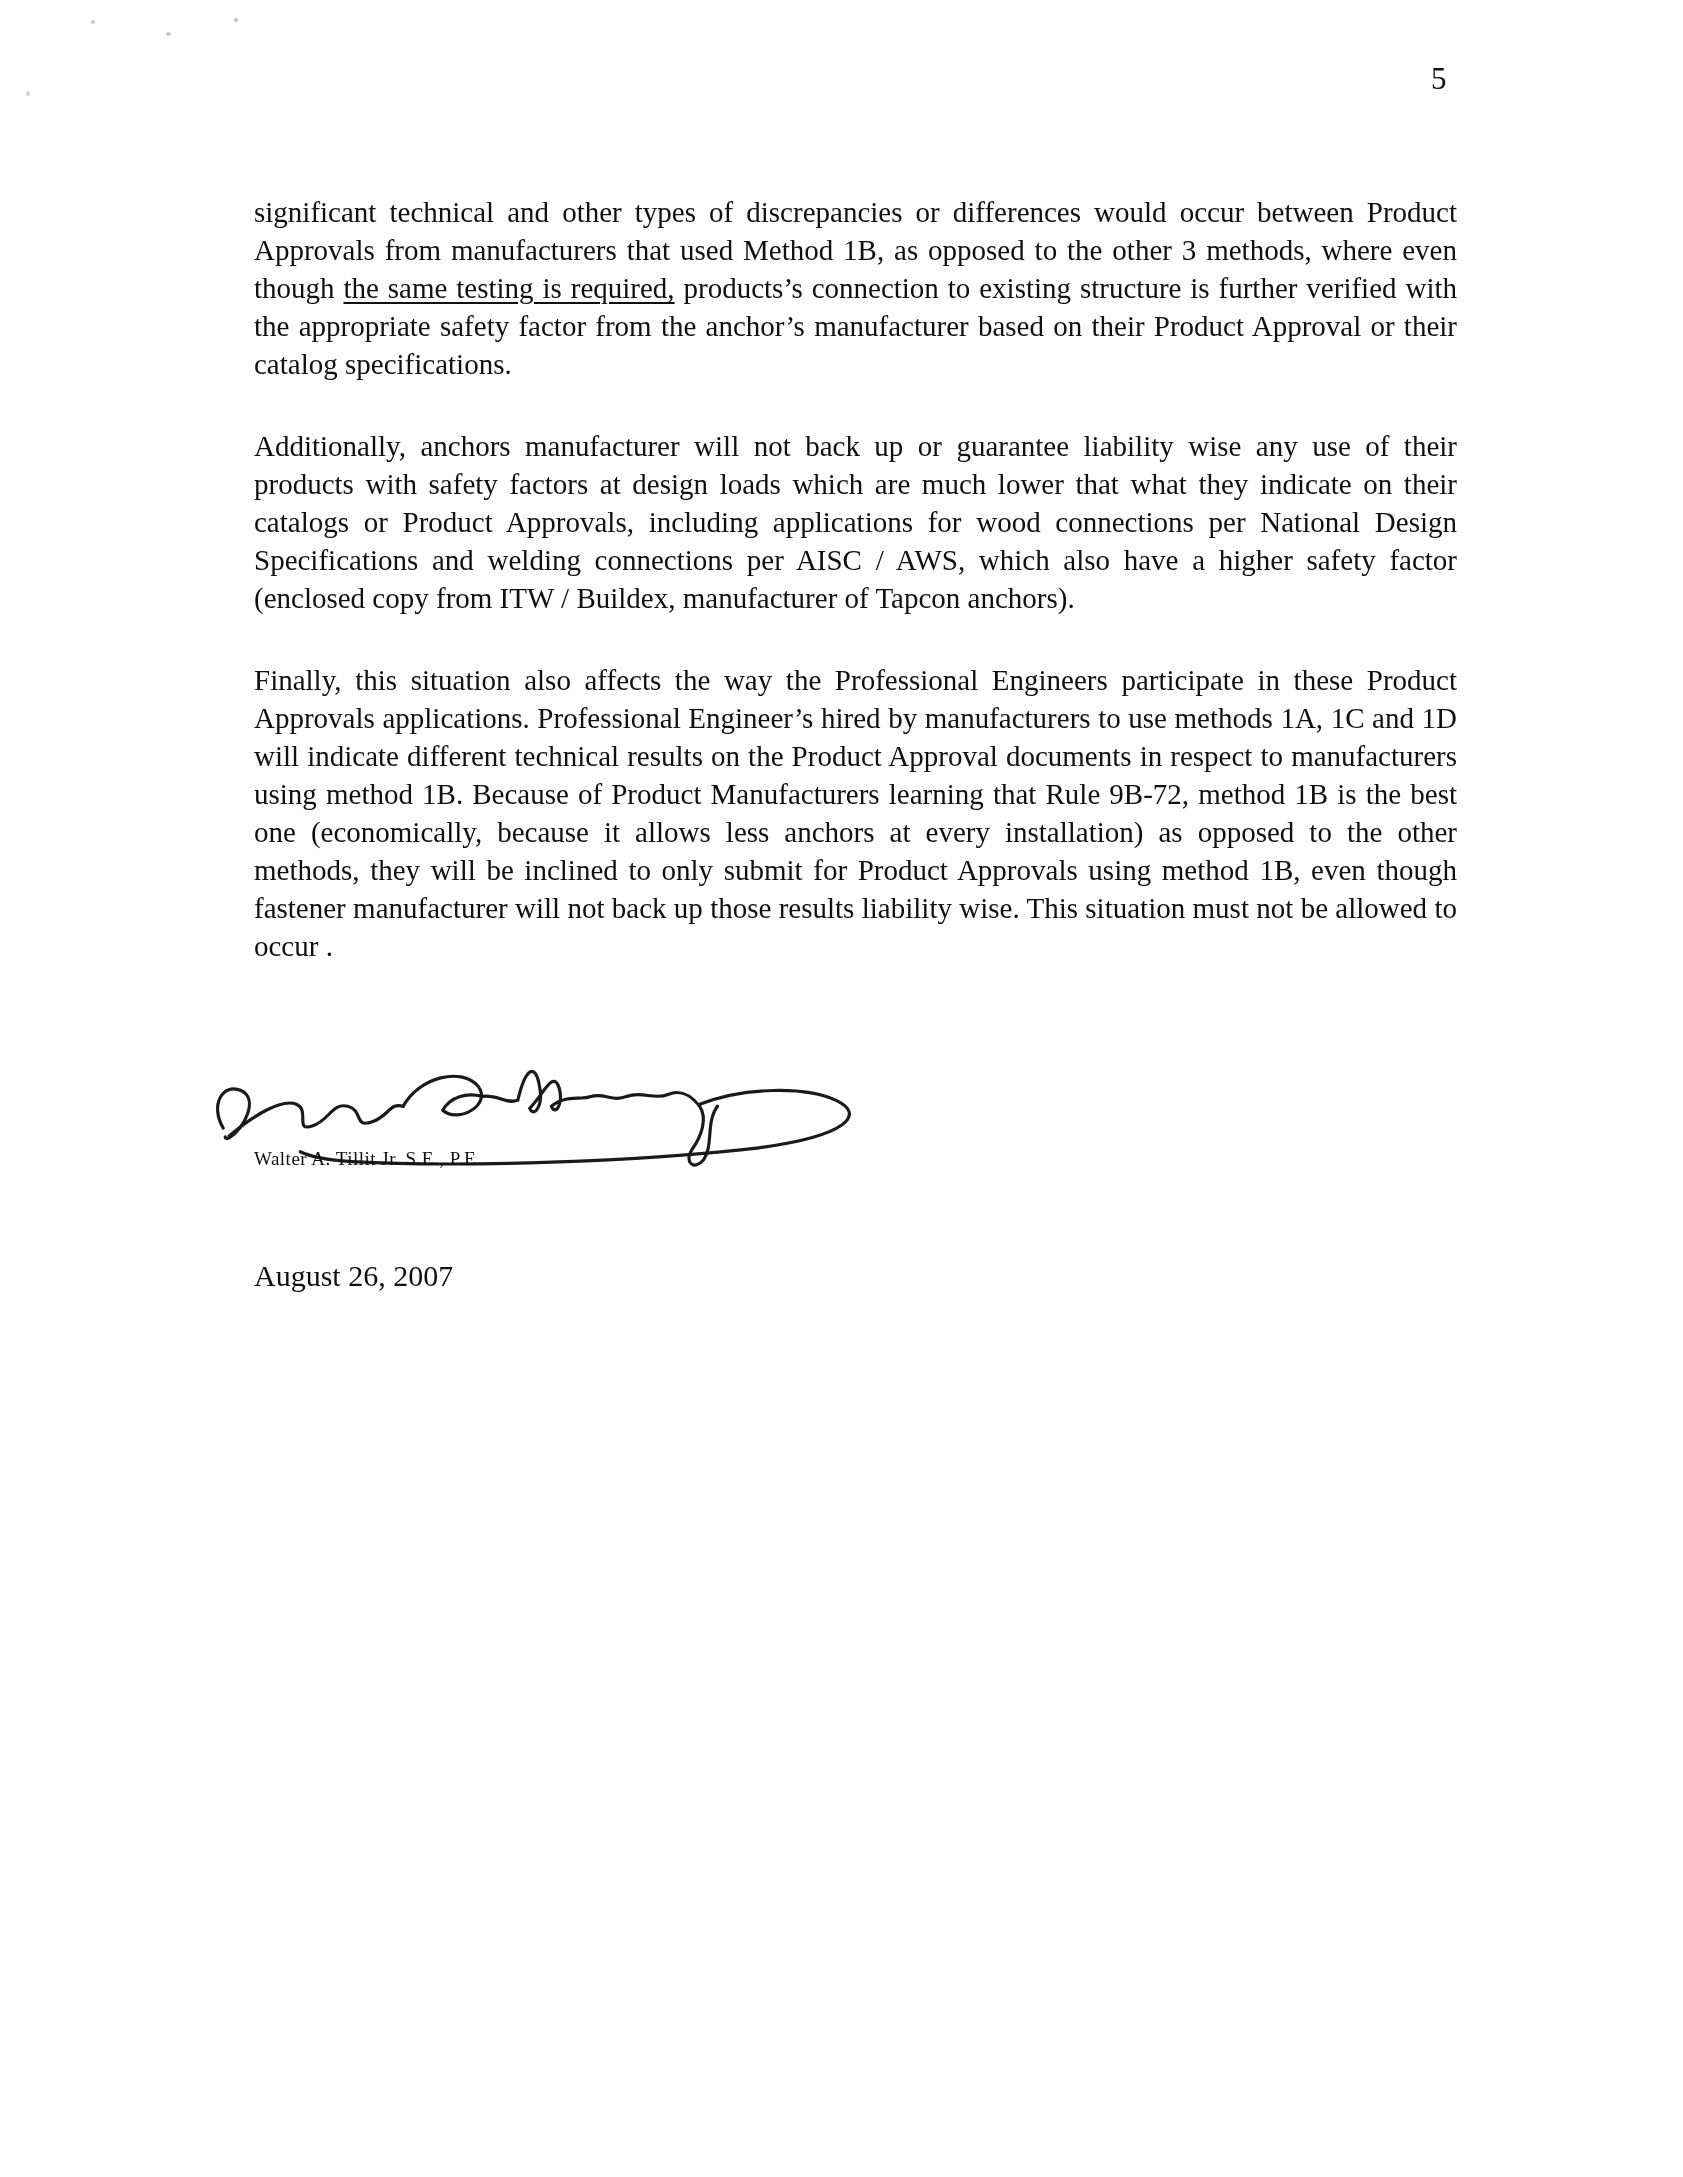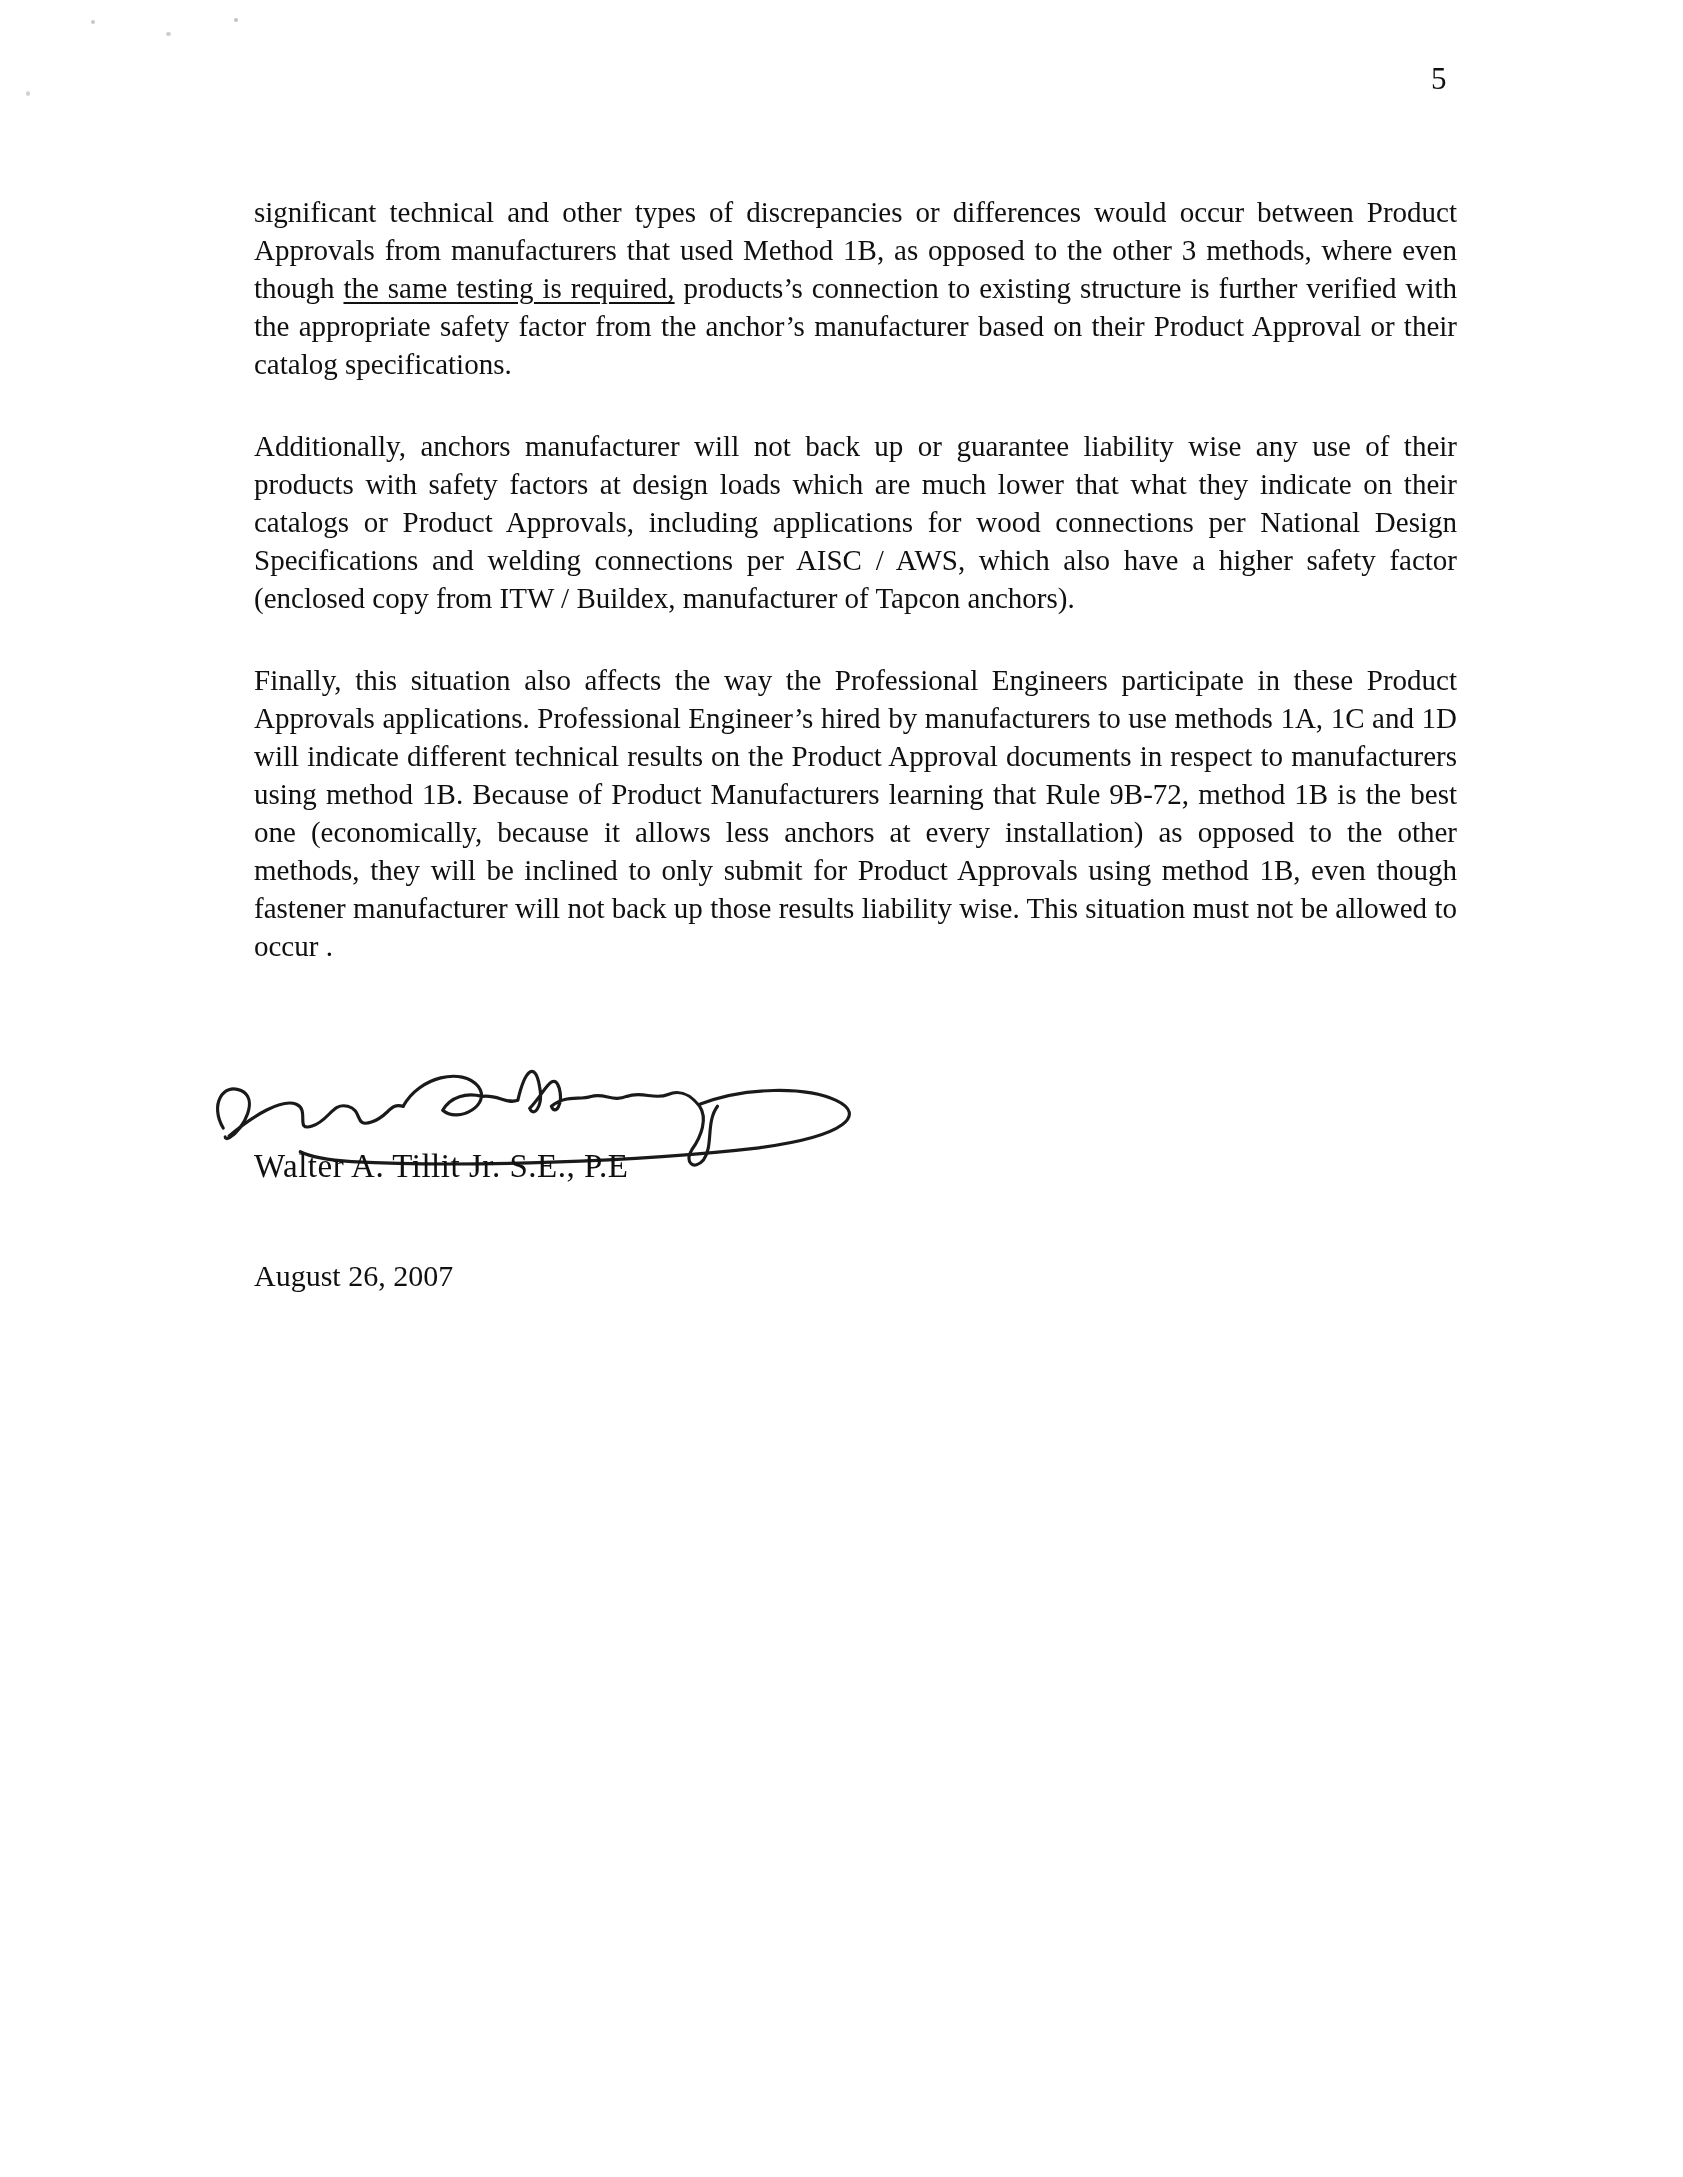--- a/index.html
+++ b/index.html
@@ -44,21 +44,21 @@
     position: absolute;
     left: 203px;
     top: 1045px;
     width: 683px;
     height: 173px;
   }
   .signature-name {
     position: absolute;
     left: 254px;
     top: 1148px;
-    font-size: 33px;
+    font-size: 19px;
     letter-spacing: 0.5px;
     white-space: nowrap;
   }
   .date-text {
     position: absolute;
     left: 254px;
     top: 1259px;
     font-size: 30px;
   }
   .speck {

